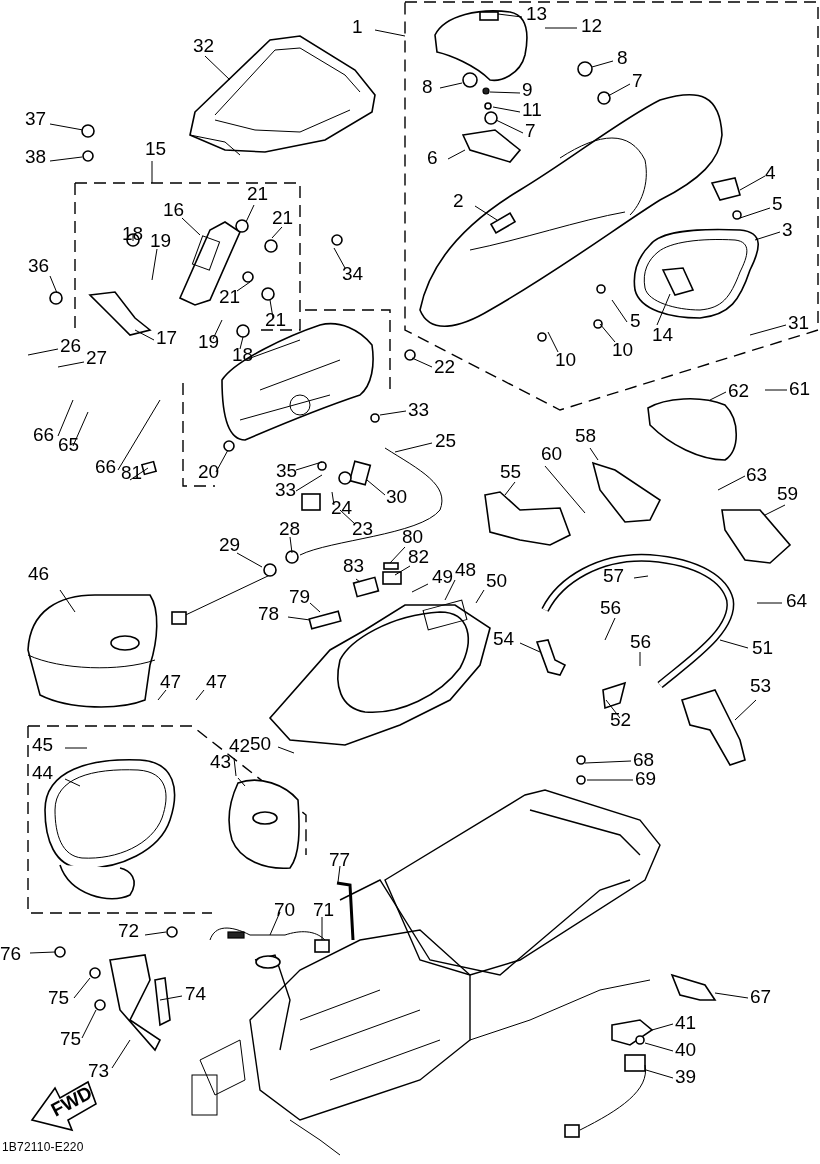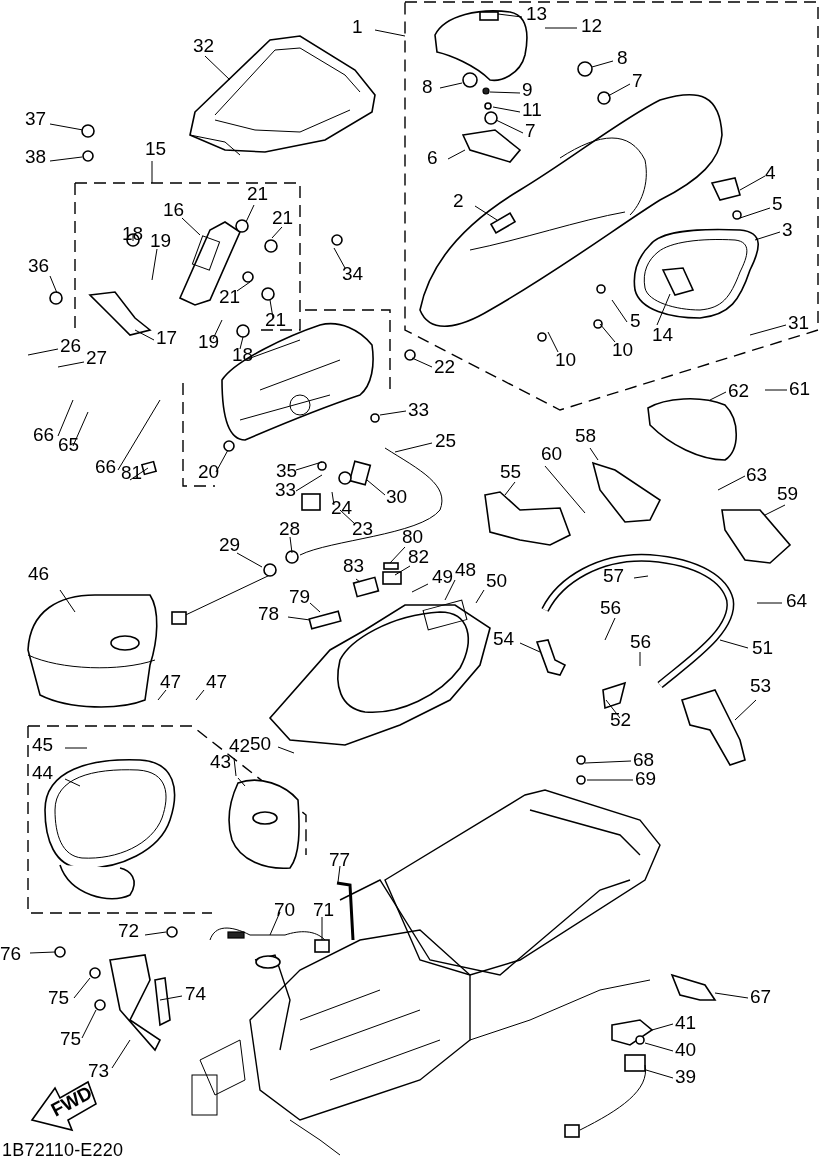--- a/index.html
+++ b/index.html
@@ -5,21 +5,21 @@
   html, body { margin: 0; padding: 0; background: #ffffff; }
   body { width: 820px; height: 1164px; position: relative; overflow: hidden;
          font-family: "Liberation Sans", sans-serif; color: #000; }
   #diagram { position: absolute; left: 0; top: 0; width: 820px; height: 1164px; }
   .callout { font-family: "Liberation Sans", sans-serif; font-size: 19px; fill: #000; }
   .lead { stroke: #000; stroke-width: 1; fill: none; }
   .dash { stroke: #000; stroke-width: 1.4; fill: none; stroke-dasharray: 12 7; }
   .part { stroke: #000; stroke-width: 1.6; fill: #fff; }
   .part-thin { stroke: #000; stroke-width: 1; fill: none; }
   .part-dark { stroke: #000; stroke-width: 1.2; fill: #222; }
-  .code { position: absolute; left: 2px; top: 1140px; font-size: 18px;
+  .code { position: absolute; left: 2px; top: 1140px; font-size: 12px;
           font-family: "Liberation Sans", sans-serif; letter-spacing: 0.2px; }
 </style>
 </head>
 <body>
 
 <svg id="diagram" viewBox="0 0 820 1164" xmlns="http://www.w3.org/2000/svg">
 
   <path class="dash" d="M405 2 L818 2 L818 330 L560 410 L405 330 Z"></path>
   <path class="dash" d="M75 183 L300 183 L300 330 L260 330"></path>
   <path class="dash" d="M75 183 L75 330"></path>

